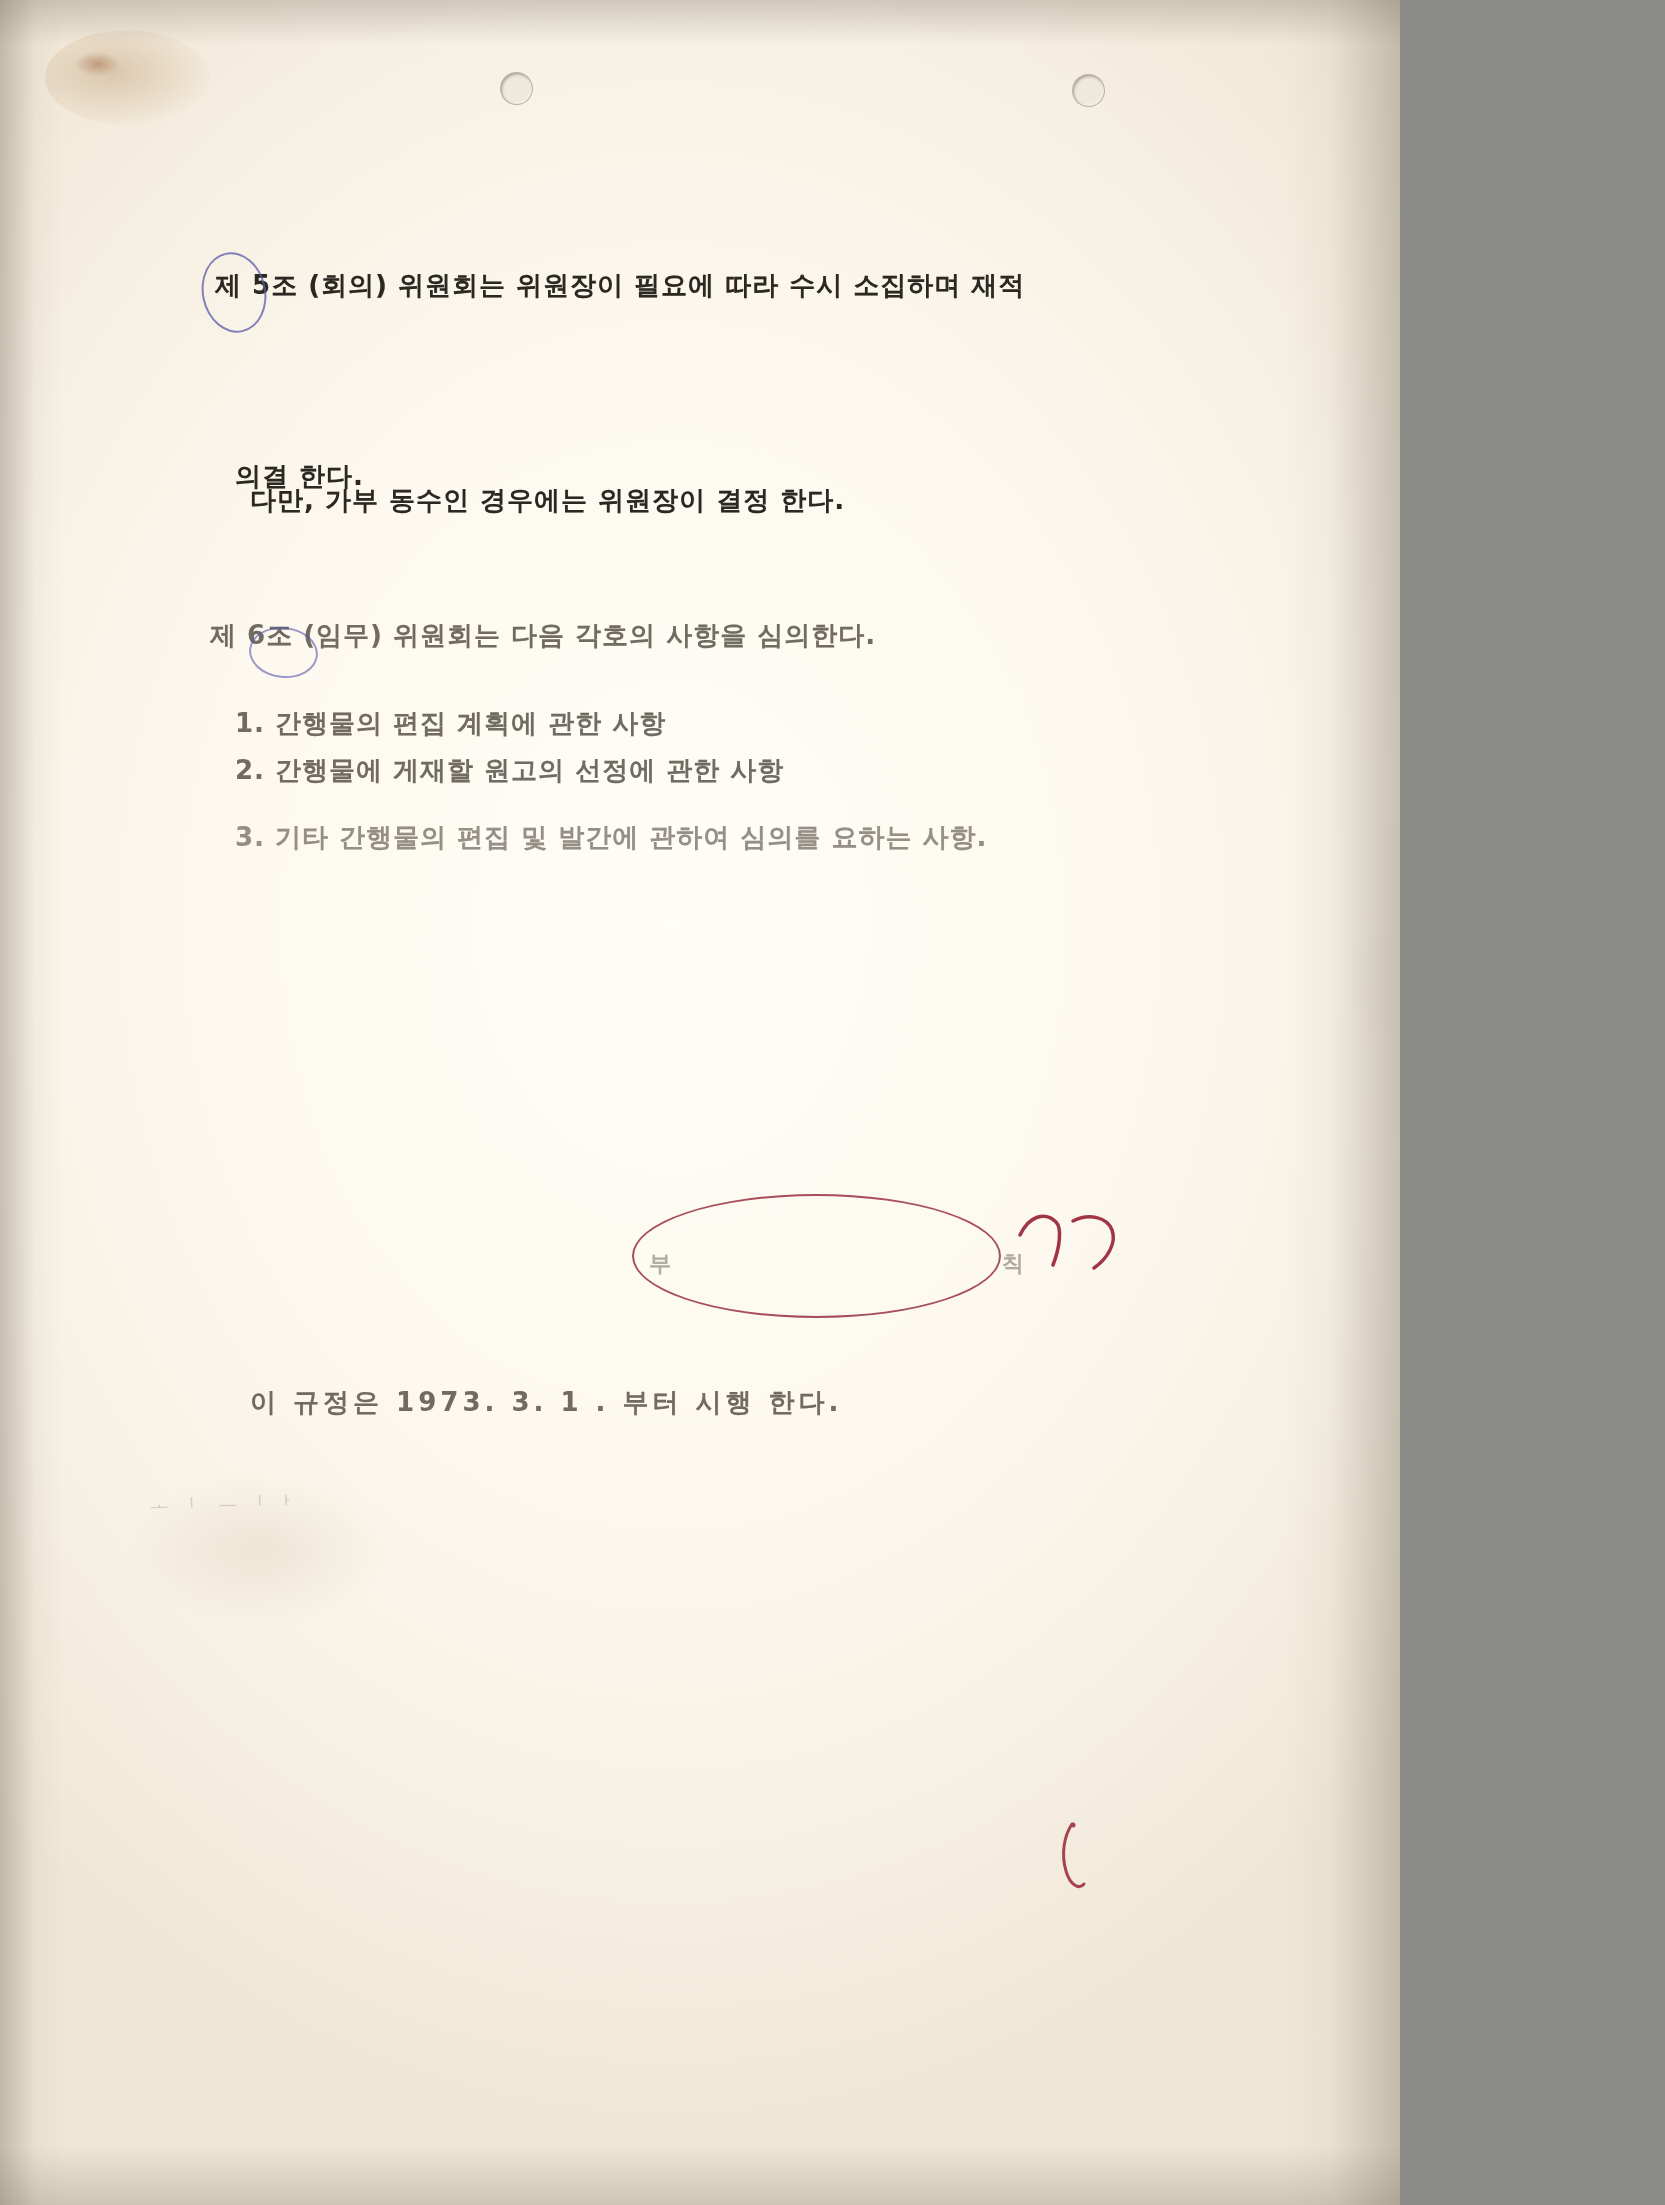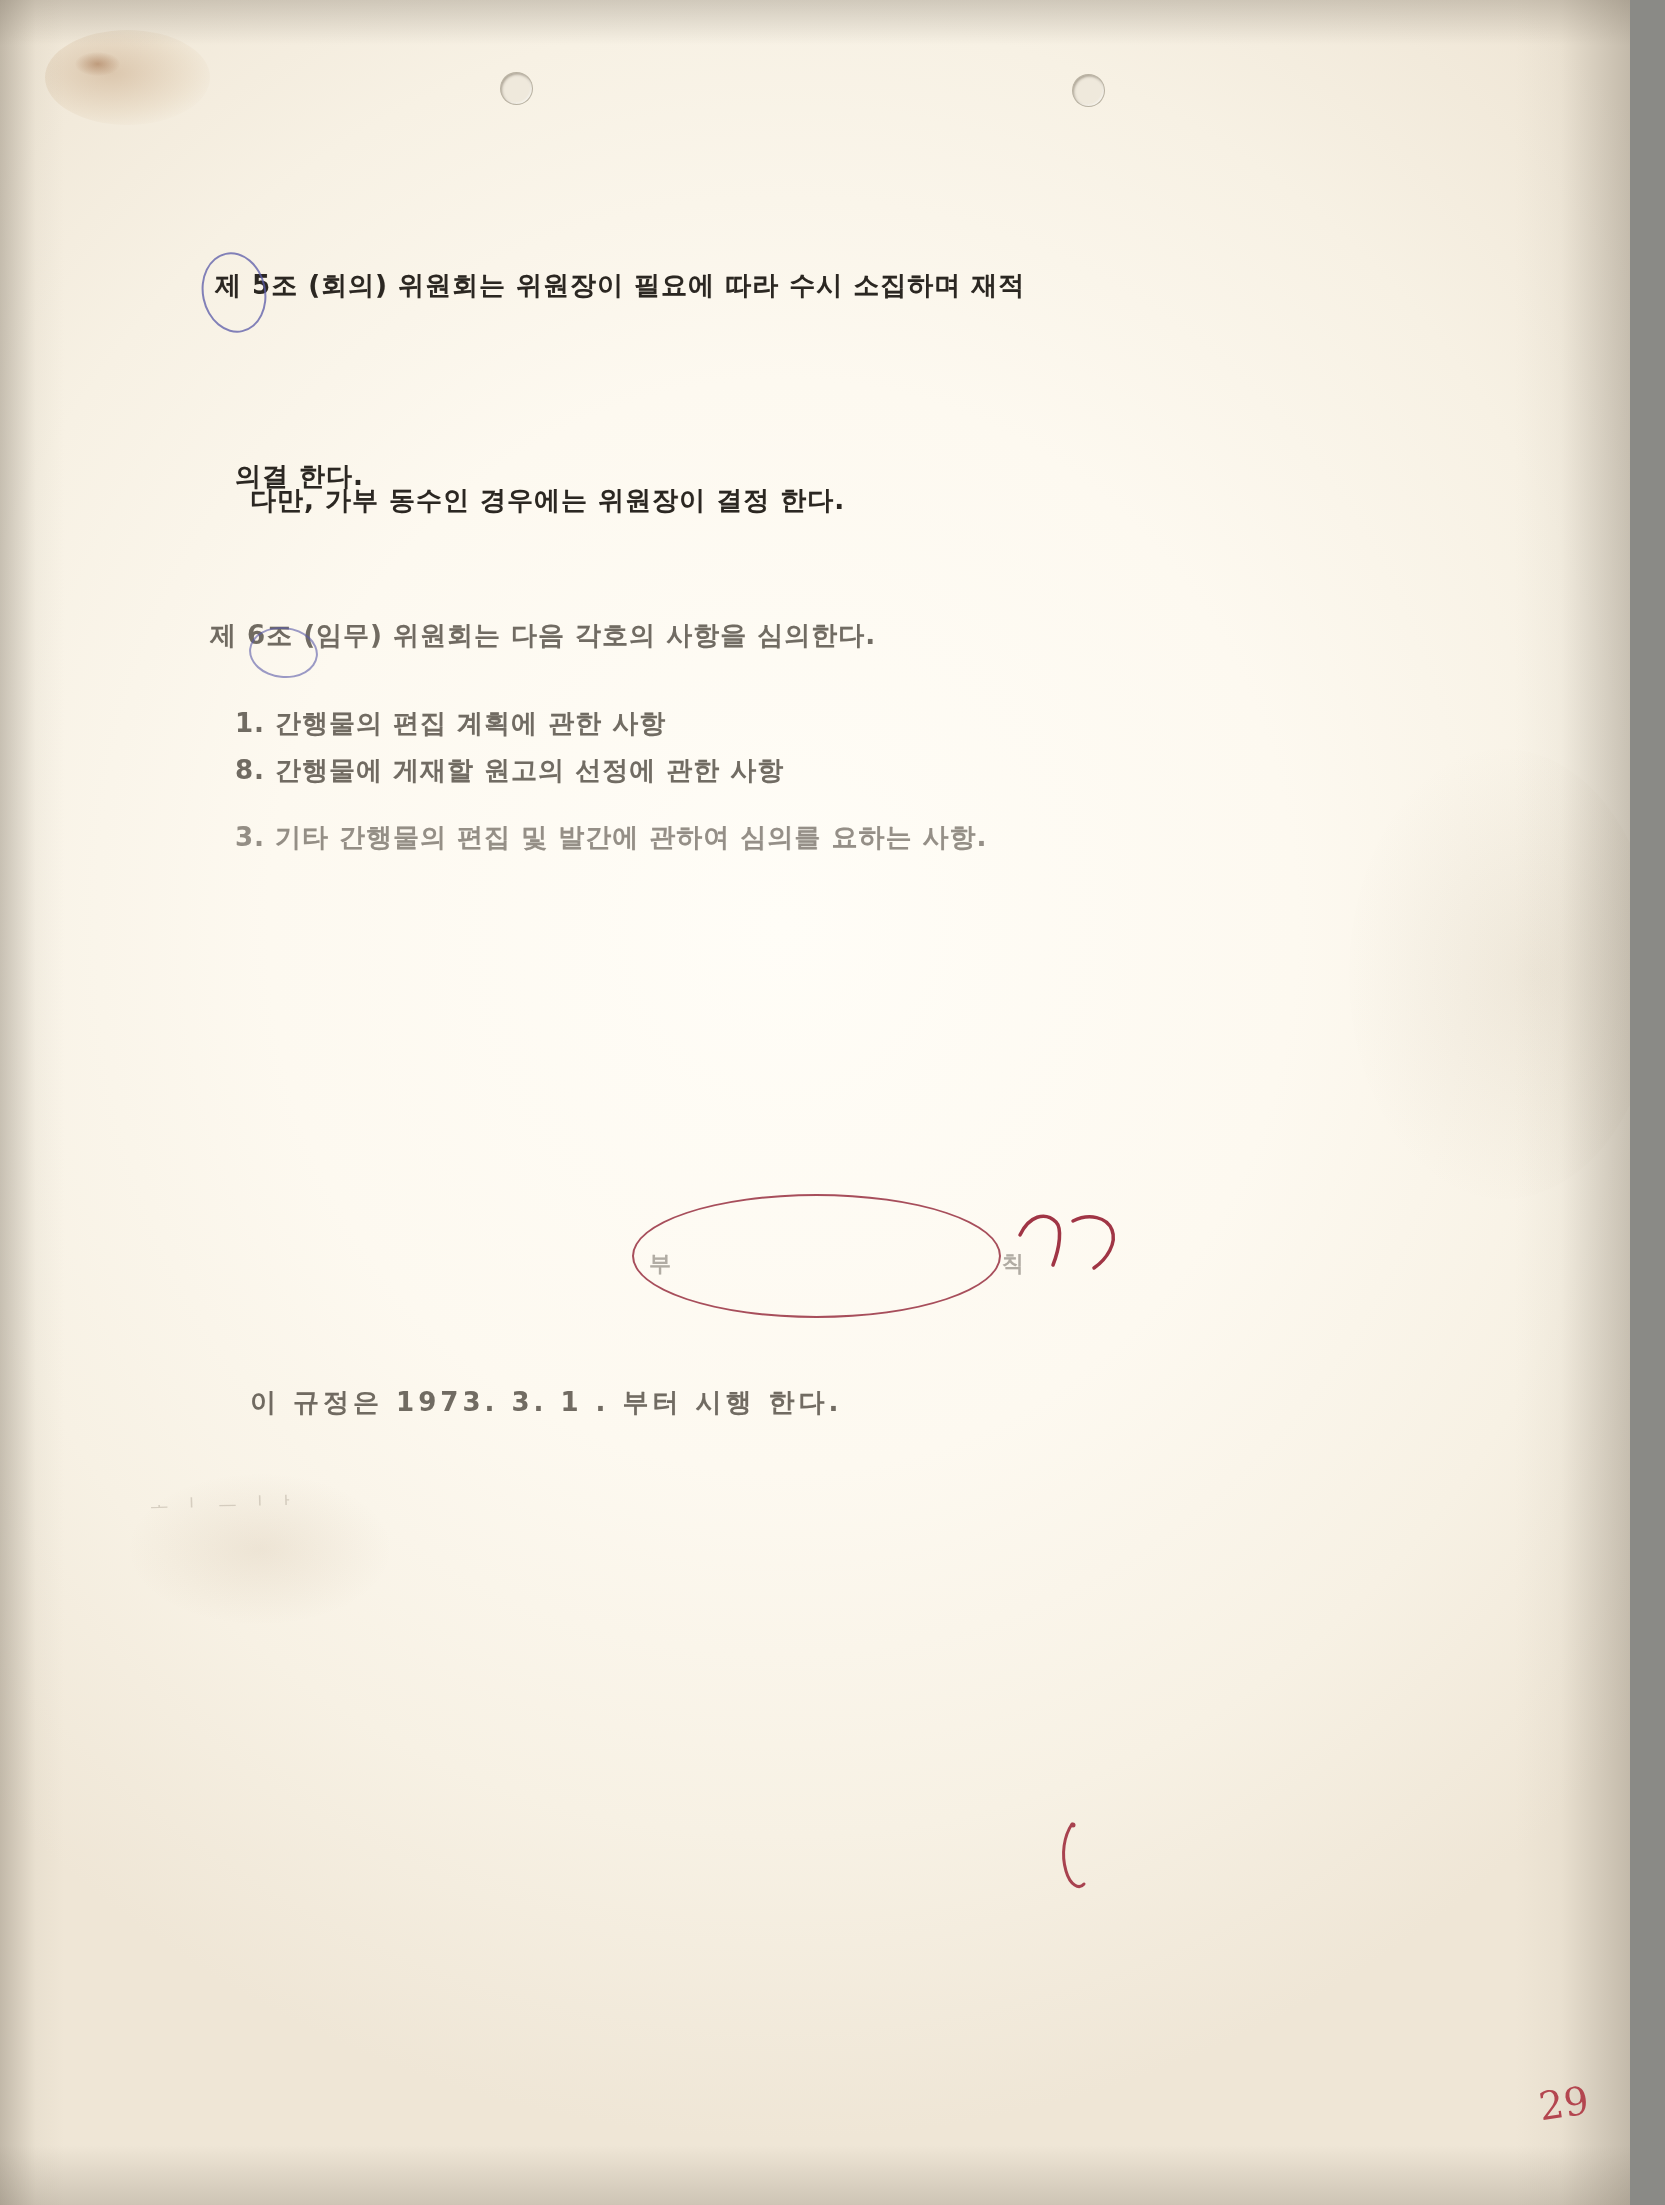--- a/index.html
+++ b/index.html
@@ -5,21 +5,21 @@
   html, body {
     margin: 0;
     padding: 0;
     background: #8a8a86;
   }
   body {
     font-family: "DejaVu Sans", sans-serif;
   }
   .page {
     position: relative;
-    width: 1630px;
+    width: 1400px;
     height: 2205px;
     overflow: hidden;
     background:
       radial-gradient(ellipse 70% 55% at 48% 42%, #fffdf7 0%, #fdf9f0 45%, #f7f1e4 75%, #efe6d6 100%);
   }
   
   .paper-shade-left {
     position: absolute;
     left: 0; top: 0; width: 65px; height: 100%;
     background: linear-gradient(to right, rgba(120,110,95,0.38), rgba(160,150,130,0.08) 55%, rgba(255,255,255,0) 100%);
@@ -149,21 +149,21 @@
 
 
   <div class="typed art-line" style="left:235px; top:417px;margin-top:46px;">의결 한다.</div>
 
   <div class="typed art-line" style="left:250px; top:487px;">다만, 가부 동수인 경우에는 위원장이 결정 한다.</div>
 
   <div class="typed art-line faded" style="left:210px; top:622px;">제 6조 (임무) 위원회는 다음 각호의 사항을 심의한다.</div>
 
   <div class="typed art-line faded" style="left:235px; top:710px;text-align:right;">1. 간행물의 편집 계획에 관한 사항</div>
 
-  <div class="typed art-line faded" style="left:235px; top:757px;">8. 간행물에 게재할 원고의 선정에 관한 사항</div>
+  <div class="typed art-line faded" style="left:235px; top:757px;">2. 간행물에 게재할 원고의 선정에 관한 사항</div>
 
   <div class="typed art-line very-faded" style="left:235px; top:824px;">3. 기타 간행물의 편집 및 발간에 관하여 심의를 요하는 사항.</div>
 
   <div class="typed very-faded" style="left:649px; top:1249px; font-size:22px; letter-spacing:60px; opacity:0.45;">부    칙</div>
 
   <div class="annot oval-red" style="left:632px; top:1194px; width:365px; height:120px;"></div>
 
   <svg class="annot" style="left:1014px; top:1199px;" width="115" height="100" viewBox="0 0 230 200">
     <path d="M12 72 C 30 34, 62 24, 84 46 C 96 58, 92 96, 78 132" stroke="#a03545" stroke-width="7" fill="none" stroke-linecap="round"></path>
     <path d="M118 44 C 150 28, 186 36, 196 62 C 206 88, 186 120, 160 138" stroke="#a03545" stroke-width="7" fill="none" stroke-linecap="round"></path>

